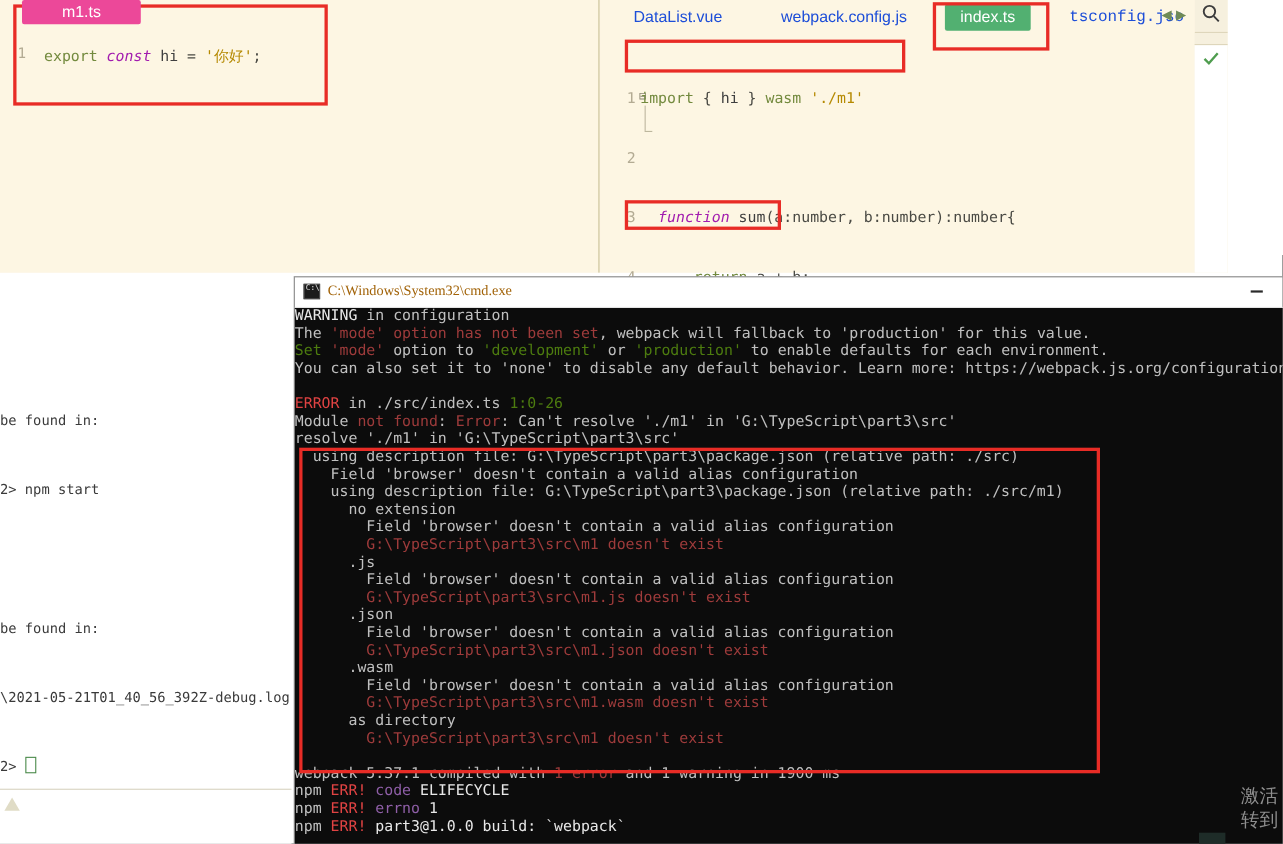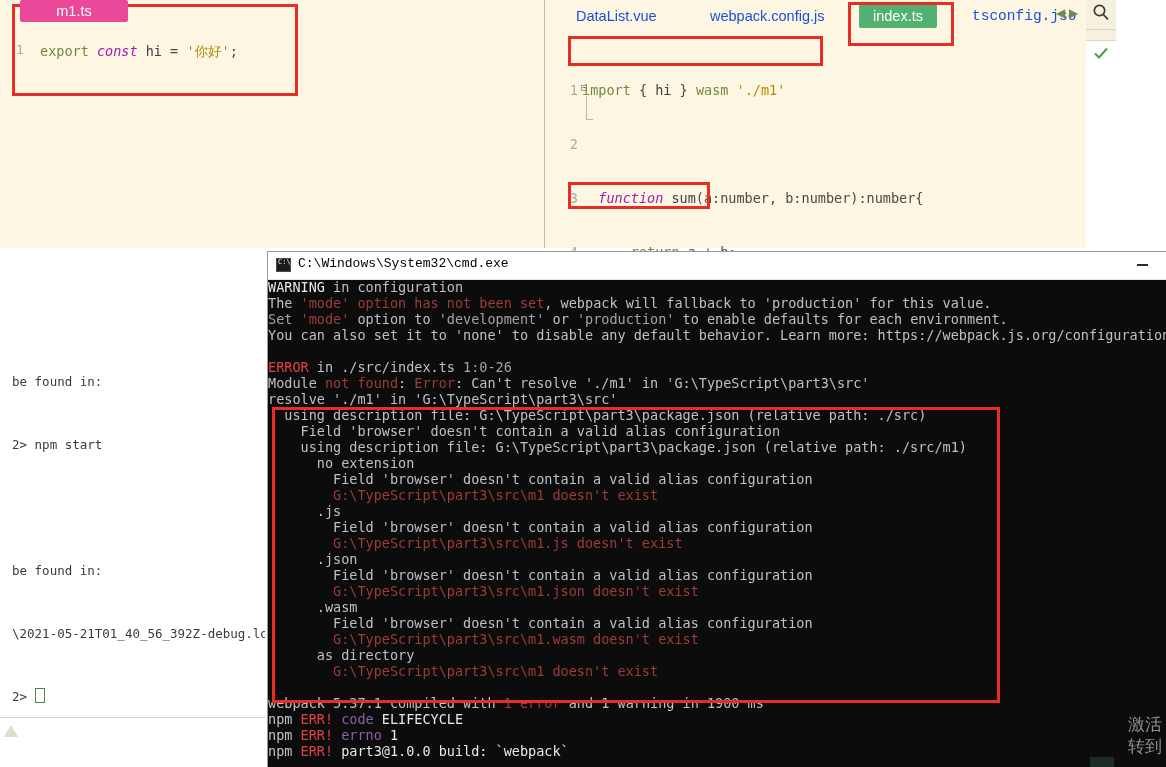--- a/index.html
+++ b/index.html
@@ -116,21 +116,21 @@
   .foldline{position:absolute;width:1px;background:#bdb79e;}
 
   
   .logpane{
     position:absolute;left:0;top:263px;width:265px;height:504px;
     background:#ffffff;
     font-family:"DejaVu Sans Mono","Liberation Mono",monospace;
     font-size:12.5px;line-height:21px;color:#3a3a3a;white-space:pre;
     overflow:hidden;
   }
-  .logpane .lrow{height:21px;padding-left:12px;}
+  .logpane .lrow{height:21px;}
   .cursor-box{
     display:inline-block;width:8px;height:13px;border:1px solid #4a8a4a;
     vertical-align:-2px;
   }
   .log-divider{
     position:absolute;left:0;top:717px;width:265px;height:1px;background:#d8d3c0;
   }
   .warn-tri{
     position:absolute;left:4px;top:725px;width:0;height:0;
     border-left:7px solid transparent;border-right:7px solid transparent;
@@ -149,34 +149,34 @@
   }
   .cmd-ico{
     position:absolute;left:8px;top:6px;width:15px;height:14px;
     background:#1b1b1b;border:1px solid #4a4a4a;box-sizing:border-box;
   }
   .cmd-ico:after{
     content:"C:\\";position:absolute;left:1px;top:-1px;color:#e8e8e8;
     font-family:"DejaVu Sans Mono",monospace;font-size:7px;
   }
   .cmd-title-text{
-    position:absolute;left:30px;top:4px;font-size:13px;color:#000000;
-    font-family:Liberation Mono, monospace;
+    position:absolute;left:30px;top:4px;font-size:13px;color:#a16207;
+    font-family:Liberation Serif, serif;
   }
   .cmd-min{
     position:absolute;right:18px;top:12px;width:11px;height:2px;background:#2a2a2a;
   }
   .cmd-body{
     position:absolute;left:0;top:27px;width:898px;height:488px;
     overflow:hidden;
     font-family:"DejaVu Sans Mono","Liberation Mono",monospace;
     font-size:13.5px;line-height:16px;color:#cccccc;white-space:pre;
   }
   .cmd-body .crow{height:16px;}
-  .c-green{color:#a3a3a3;margin-top:20px;}
+  .c-green{color:#4d7c0f;margin-top:20px;}
   .c-white{color:#e8e8e8;}
   .c-grey{color:#c0c0c0;}
   .c-dkred{color:#9e3b3b;}
   .c-purple{color:#8f5fa8;}
   .c-brightred{color:#e04343;}
 
   .cmd-hl{
     position:absolute;left:4px;top:155px;width:728px;height:296px;
     border:3px solid #e82c26;box-sizing:border-box;pointer-events:none;
   }

